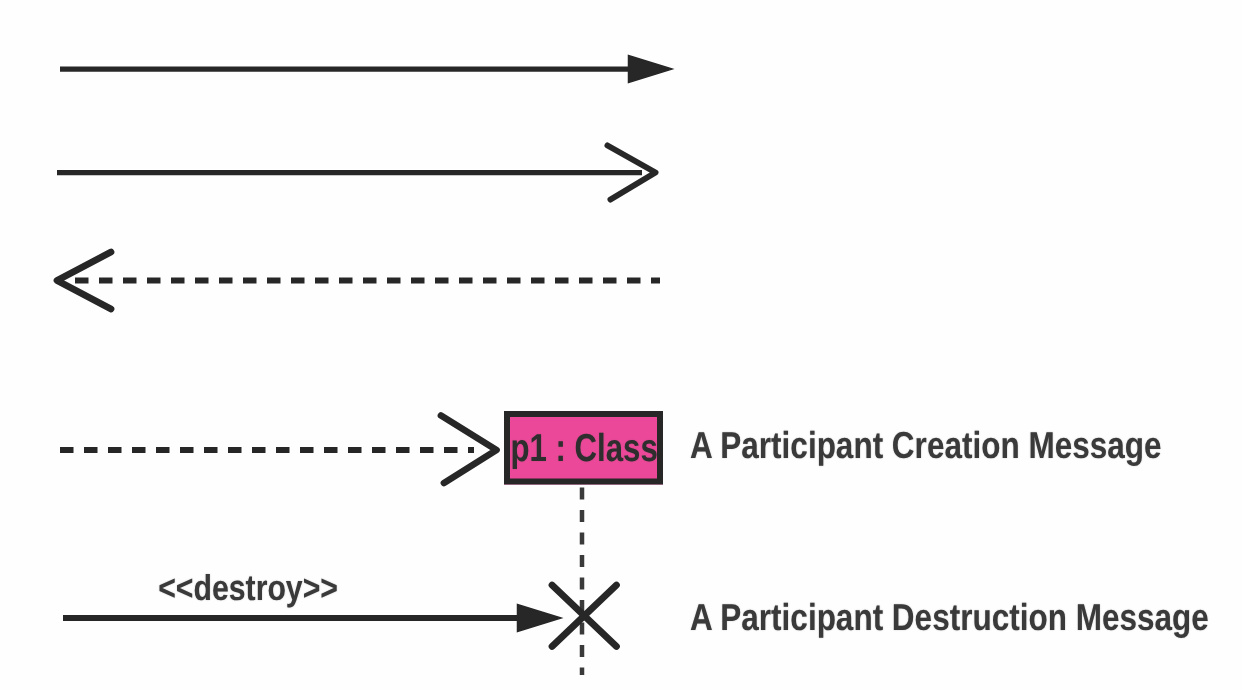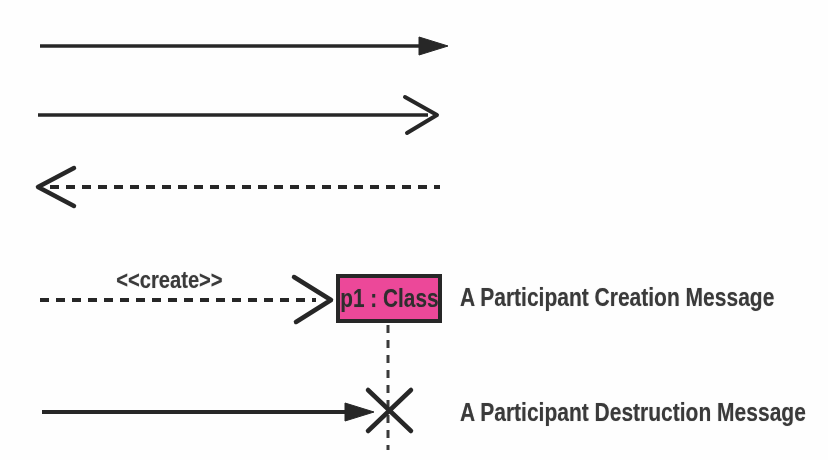--- a/index.html
+++ b/index.html
@@ -119,22 +119,22 @@
 
 
   <div class="row-label" style="top:282px;">
     <span>A Participant Creation Message</span>
   </div>
 
   <div class="row-label" style="top:397px;">
     <span>A Participant Destruction Message</span>
   </div>
 
-  <div class="stereotype" style="left:79px; top:266px;">
-    <span>&lt;&lt;create&gt;&gt;</span>
+
+  <div class="stereotype" style="left:75px; top:379px;">
+    <span>&lt;&lt;destroy&gt;&gt;</span>
   </div>
-
 
   <div id="participant-box">
     <span>p1 : Class</span>
   </div>
 
 </div>
 
 </body></html>

